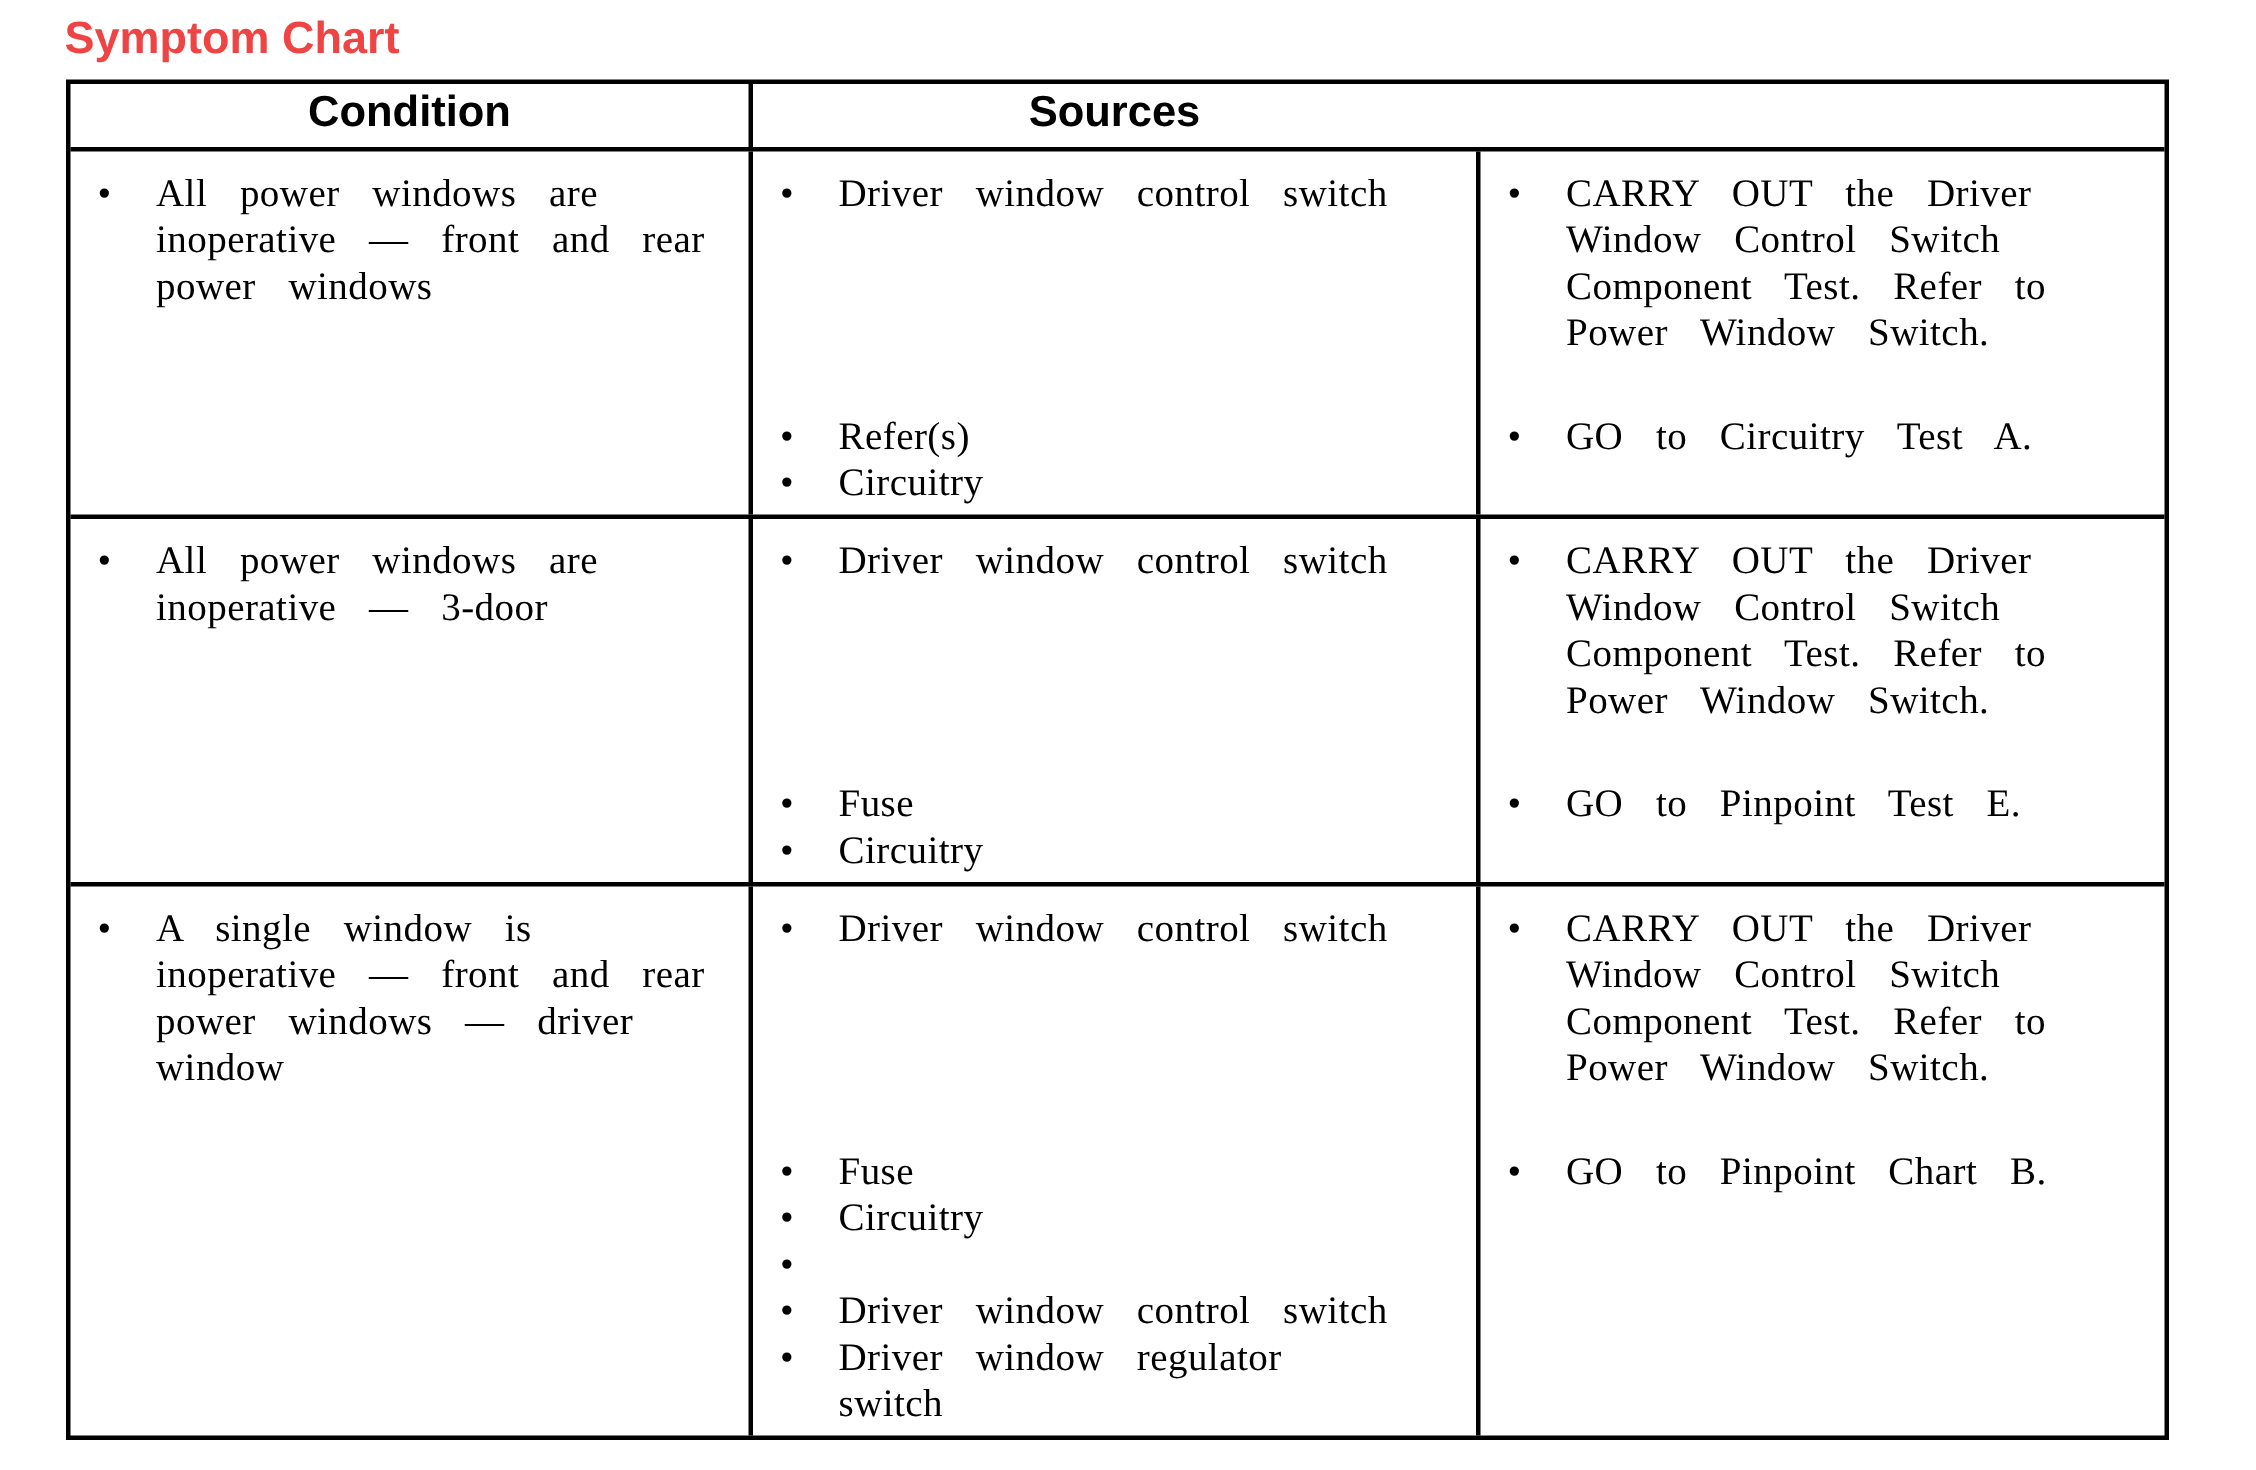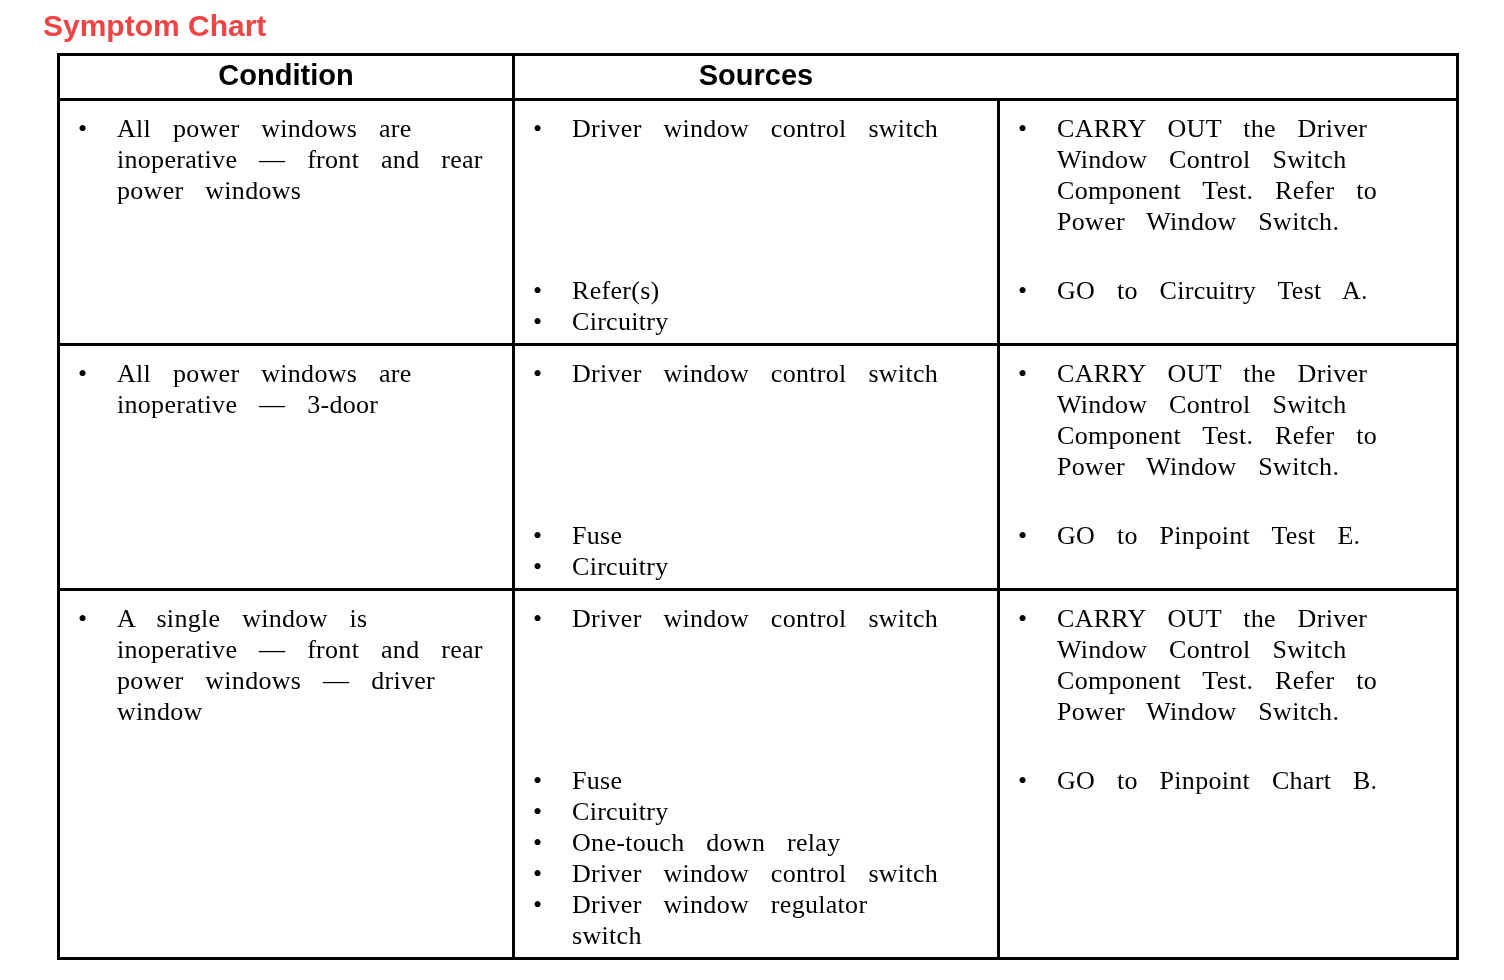--- a/index.html
+++ b/index.html
@@ -21,21 +21,21 @@
     top: 8px;
     margin: 0;
     font-family: "Liberation Sans", sans-serif;
     font-weight: bold;
     font-size: 30px;
     line-height: 36px;
     color: #ef4444;
   }
   .symptom-table {
     position: absolute;
-    left: 57px;
+    left: 44px;
     top: 53px;
     width: 1402px;
     box-sizing: border-box;
     border: 3px solid #000;
     background: #fff;
   }
   .thead {
     display: grid;
     grid-template-columns: 452px 485px 1fr;
     border-bottom: 3px solid #000;
@@ -210,21 +210,20 @@
             <div class="item">
               <span class="bullet">•</span>
               <span class="text">Fuse</span>
             </div>
             <div class="item">
               <span class="bullet">•</span>
               <span class="text">Circuitry</span>
             </div>
             <div class="item">
               <span class="bullet">•</span>
-              <span class="text">One-touch down relay</span>
             </div>
             <div class="item">
               <span class="bullet">•</span>
               <span class="text">Driver window control switch</span>
             </div>
             <div class="item">
               <span class="bullet">•</span>
               <span class="text">Driver window regulator
 switch</span>
             </div>

